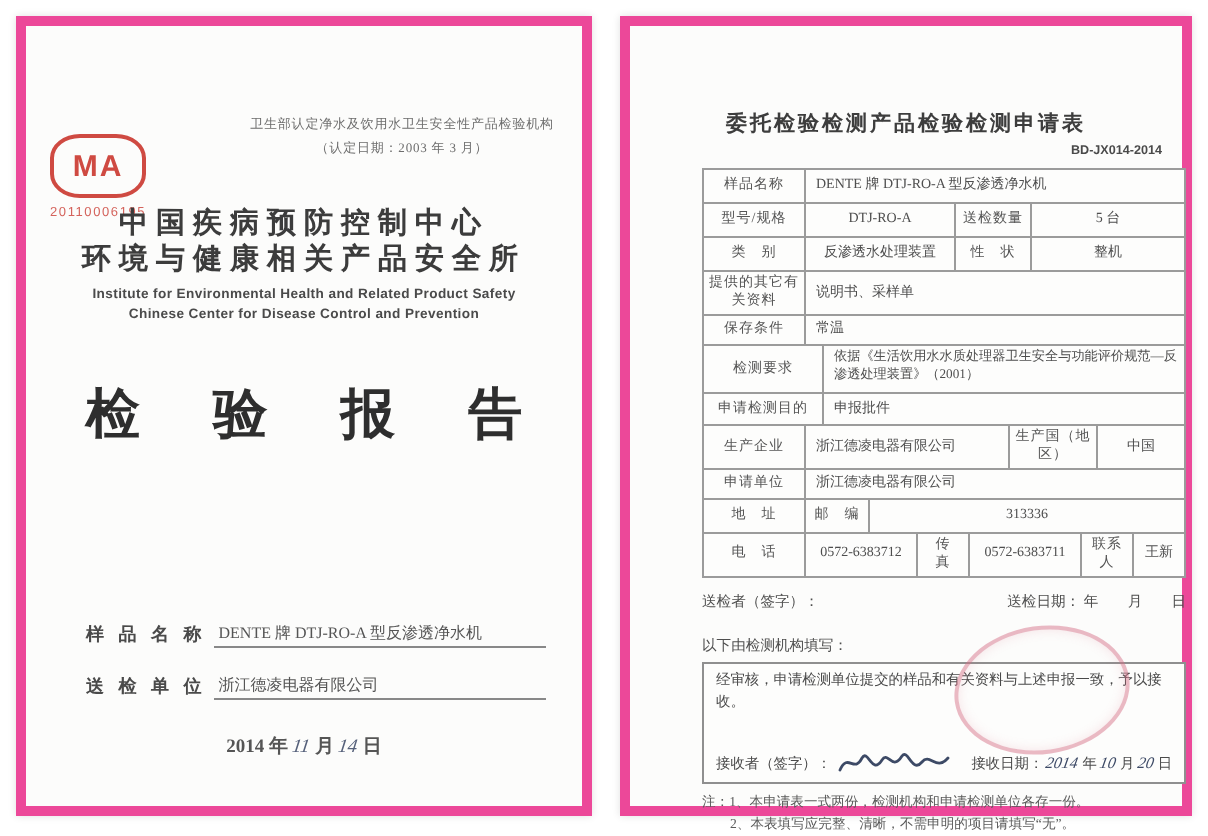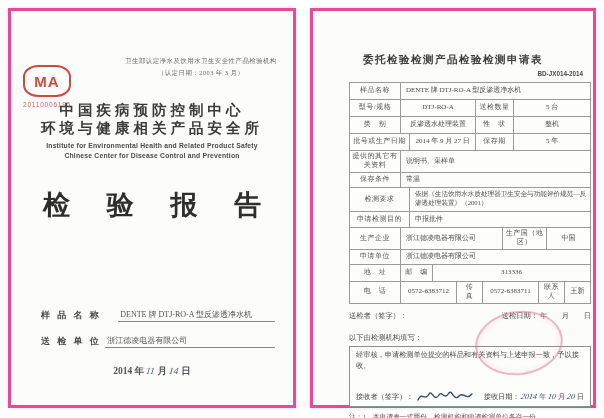--- a/index.html
+++ b/index.html
@@ -3,21 +3,21 @@
 <meta charset="utf-8">
 <style>
   html,body{margin:0;padding:0;}
   body{
     width:604px;height:418px;position:relative;background:#ffffff;
     font-family:"Liberation Serif","DejaVu Serif",serif;
     -webkit-font-smoothing:antialiased;overflow:hidden;
   }
   .page{
     position:absolute;top:8px;height:400px;background:#fcfcfb;
-    border:3px solid #ec4899;box-shadow:0 0 4px rgba(0,0,0,0.12);
+    border:5px solid #ec4899;box-shadow:0 0 4px rgba(0,0,0,0.12);
     box-sizing:border-box;
   }
   #left-page{left:8px;width:288px;}
   #right-page{left:310px;width:286px;}
 
   
   .accred{position:absolute;top:44px;left:108px;right:10px;text-align:center;
     font-size:6.5px;line-height:1.8;color:#6d6d6d;letter-spacing:0.4px;}
   .cma-wrap{position:absolute;left:12px;top:54px;text-align:right;}
   .cma-box{width:44px;height:28px;border:2px solid #cf4a42;border-radius:15px/12px;
@@ -36,21 +36,21 @@
   .accept-line{position:absolute;top:264px;left:0;right:0;text-align:center;
     font-size:9px;color:#4a4a4a;}
   .accept-line .val{display:inline-block;border-bottom:1px solid #777;padding:0 8px 1px 8px;
     font-weight:bold;font-size:10px;color:#4a4a4a;
     font-family:"Liberation Sans","DejaVu Sans",sans-serif;}
   .fld{position:absolute;left:30px;right:18px;display:flex;align-items:flex-end;
     font-size:9px;color:#4a4a4a;}
   .fld .lbl{letter-spacing:2.5px;white-space:nowrap;font-weight:600;}
   .fld .val{flex:1;margin-left:4px;border-bottom:1px solid #888;font-size:8px;
     color:#555;padding:0 2px 1px 2px;white-space:nowrap;}
-  #fld-sample{top:298px;gap:13px;}
+  #fld-sample{top:298px;}
   #fld-sender{top:324px;}
   .date-line{position:absolute;top:354px;left:0;right:0;text-align:center;
     font-size:9.5px;font-weight:bold;color:#555;}
   .hand{font-style:italic;font-weight:normal;color:#55607a;
     transform:skewX(-8deg);display:inline-block;}
 
   
   .form-title{margin-top:42px;text-align:center;font-size:10.5px;font-weight:bold;
     color:#3d3d3d;letter-spacing:1.5px;}
   .form-code{text-align:right;margin:3px 10px 0 0;font-size:6.3px;font-weight:bold;
@@ -150,26 +150,20 @@
       <div class="tcell fx1">5 台</div>
     </div>
 
     <div class="trow" style="min-height:17px">
       <div class="tcell lbl" style="width:51px">类　别</div>
       <div class="tcell" style="width:75px">反渗透水处理装置</div>
       <div class="tcell lbl" style="width:38px">性　状</div>
       <div class="tcell fx1">整机</div>
     </div>
 
-    <div class="trow" style="min-height:17px">
-      <div class="tcell lbl" style="width:60px">批号或生产日期</div>
-      <div class="tcell" style="width:66px">2014 年 9 月 27 日</div>
-      <div class="tcell lbl" style="width:38px">保存期</div>
-      <div class="tcell fx1">5 年</div>
-    </div>
 
     <div class="trow" style="min-height:21px">
       <div class="tcell lbl" style="width:51px">提供的其它有关资料</div>
       <div class="tcell v fx1">说明书、采样单</div>
     </div>
 
     <div class="trow" style="min-height:15px">
       <div class="tcell lbl" style="width:51px">保存条件</div>
       <div class="tcell v fx1">常温</div>
     </div>

